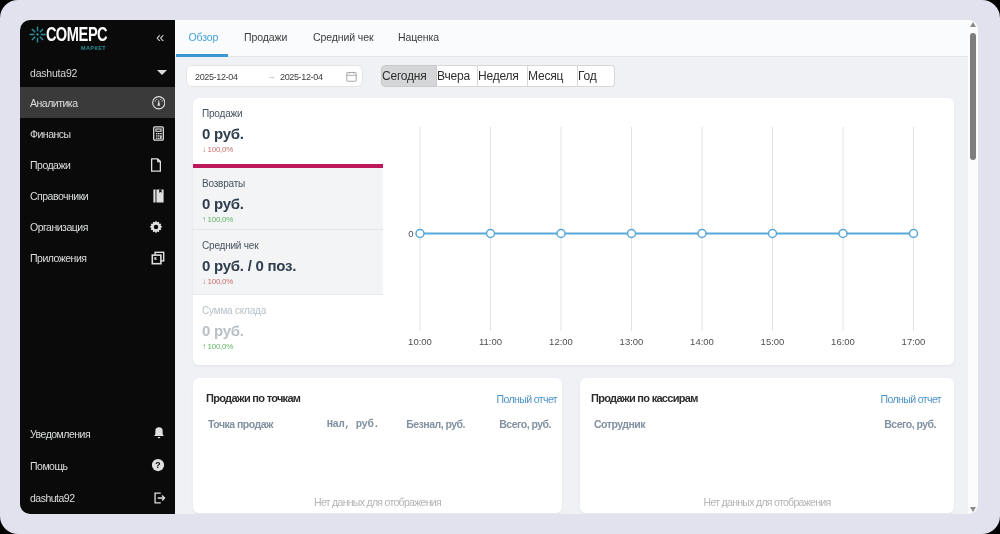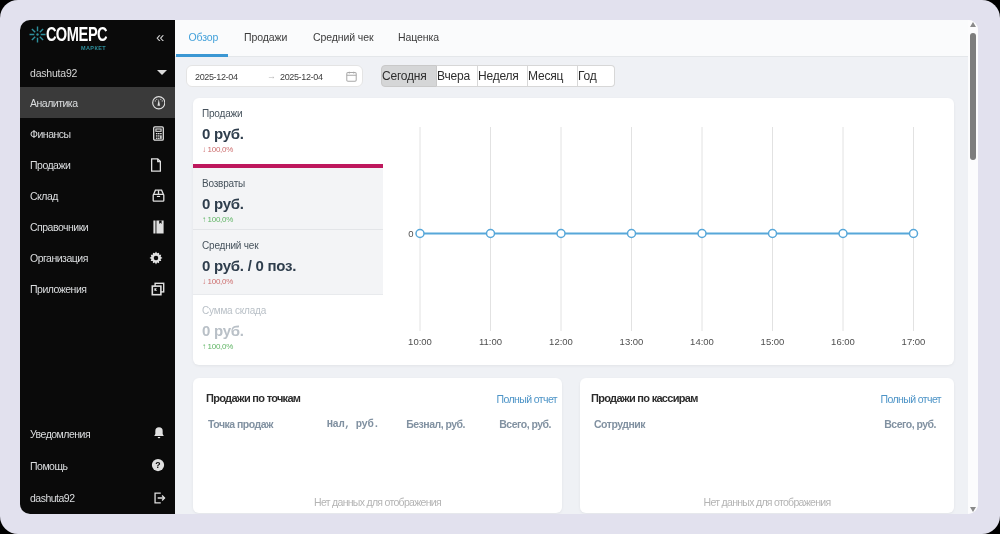--- a/index.html
+++ b/index.html
@@ -118,29 +118,20 @@
             </svg>
           </div>
         <div class="mi">
             <span>Продажи</span>
             <svg class="ic" viewBox="0 0 16 16">
               <path d="M3 1 h7 l3 3 v11 h-10 z" fill="none" stroke="#e0e0e0" stroke-width="1.5"></path>
               <path d="M10 1 v3 h3" fill="none" stroke="#e0e0e0" stroke-width="1.5"></path>
             </svg>
           </div>
         <div class="mi">
-            <span>Склад</span>
-            <svg class="ic" style="right:10px; top:9px; width:13px; height:13px;" viewBox="0 0 13 13">
-              <rect x="1.2" y="5.4" width="10.6" height="6.8" rx="0.8" fill="none" stroke="#e0e0e0" stroke-width="1.3"></rect>
-              <path d="M1.6 5.4 L3.4 1.2 H9.6 L11.4 5.4" fill="none" stroke="#e0e0e0" stroke-width="1.3"></path>
-              <line x1="6.5" y1="1.2" x2="6.5" y2="5.4" stroke="#e0e0e0" stroke-width="1.3"></line>
-              <rect x="4.9" y="6.9" width="3.2" height="1.1" fill="#e0e0e0"></rect>
-            </svg>
-          </div>
-        <div class="mi">
             <span>Справочники</span>
             <svg class="ic" style="right:11px; top:9px; width:11px; height:14px;" viewBox="0 0 11 14">
               <rect x="0.4" y="0.5" width="2.1" height="13" fill="#e0e0e0"></rect>
               <path d="M3.4 0.5 H10.6 V13.5 H3.4 Z" fill="#e0e0e0"></path>
               <path d="M6.2 0.5 h2.4 v3.4 l-1.2 -1.2 l-1.2 1.2 z" fill="#0a0a0a"></path>
             </svg>
           </div>
         <div class="mi">
             <span>Организация</span>
             <svg class="ic" viewBox="0 0 16 16">

